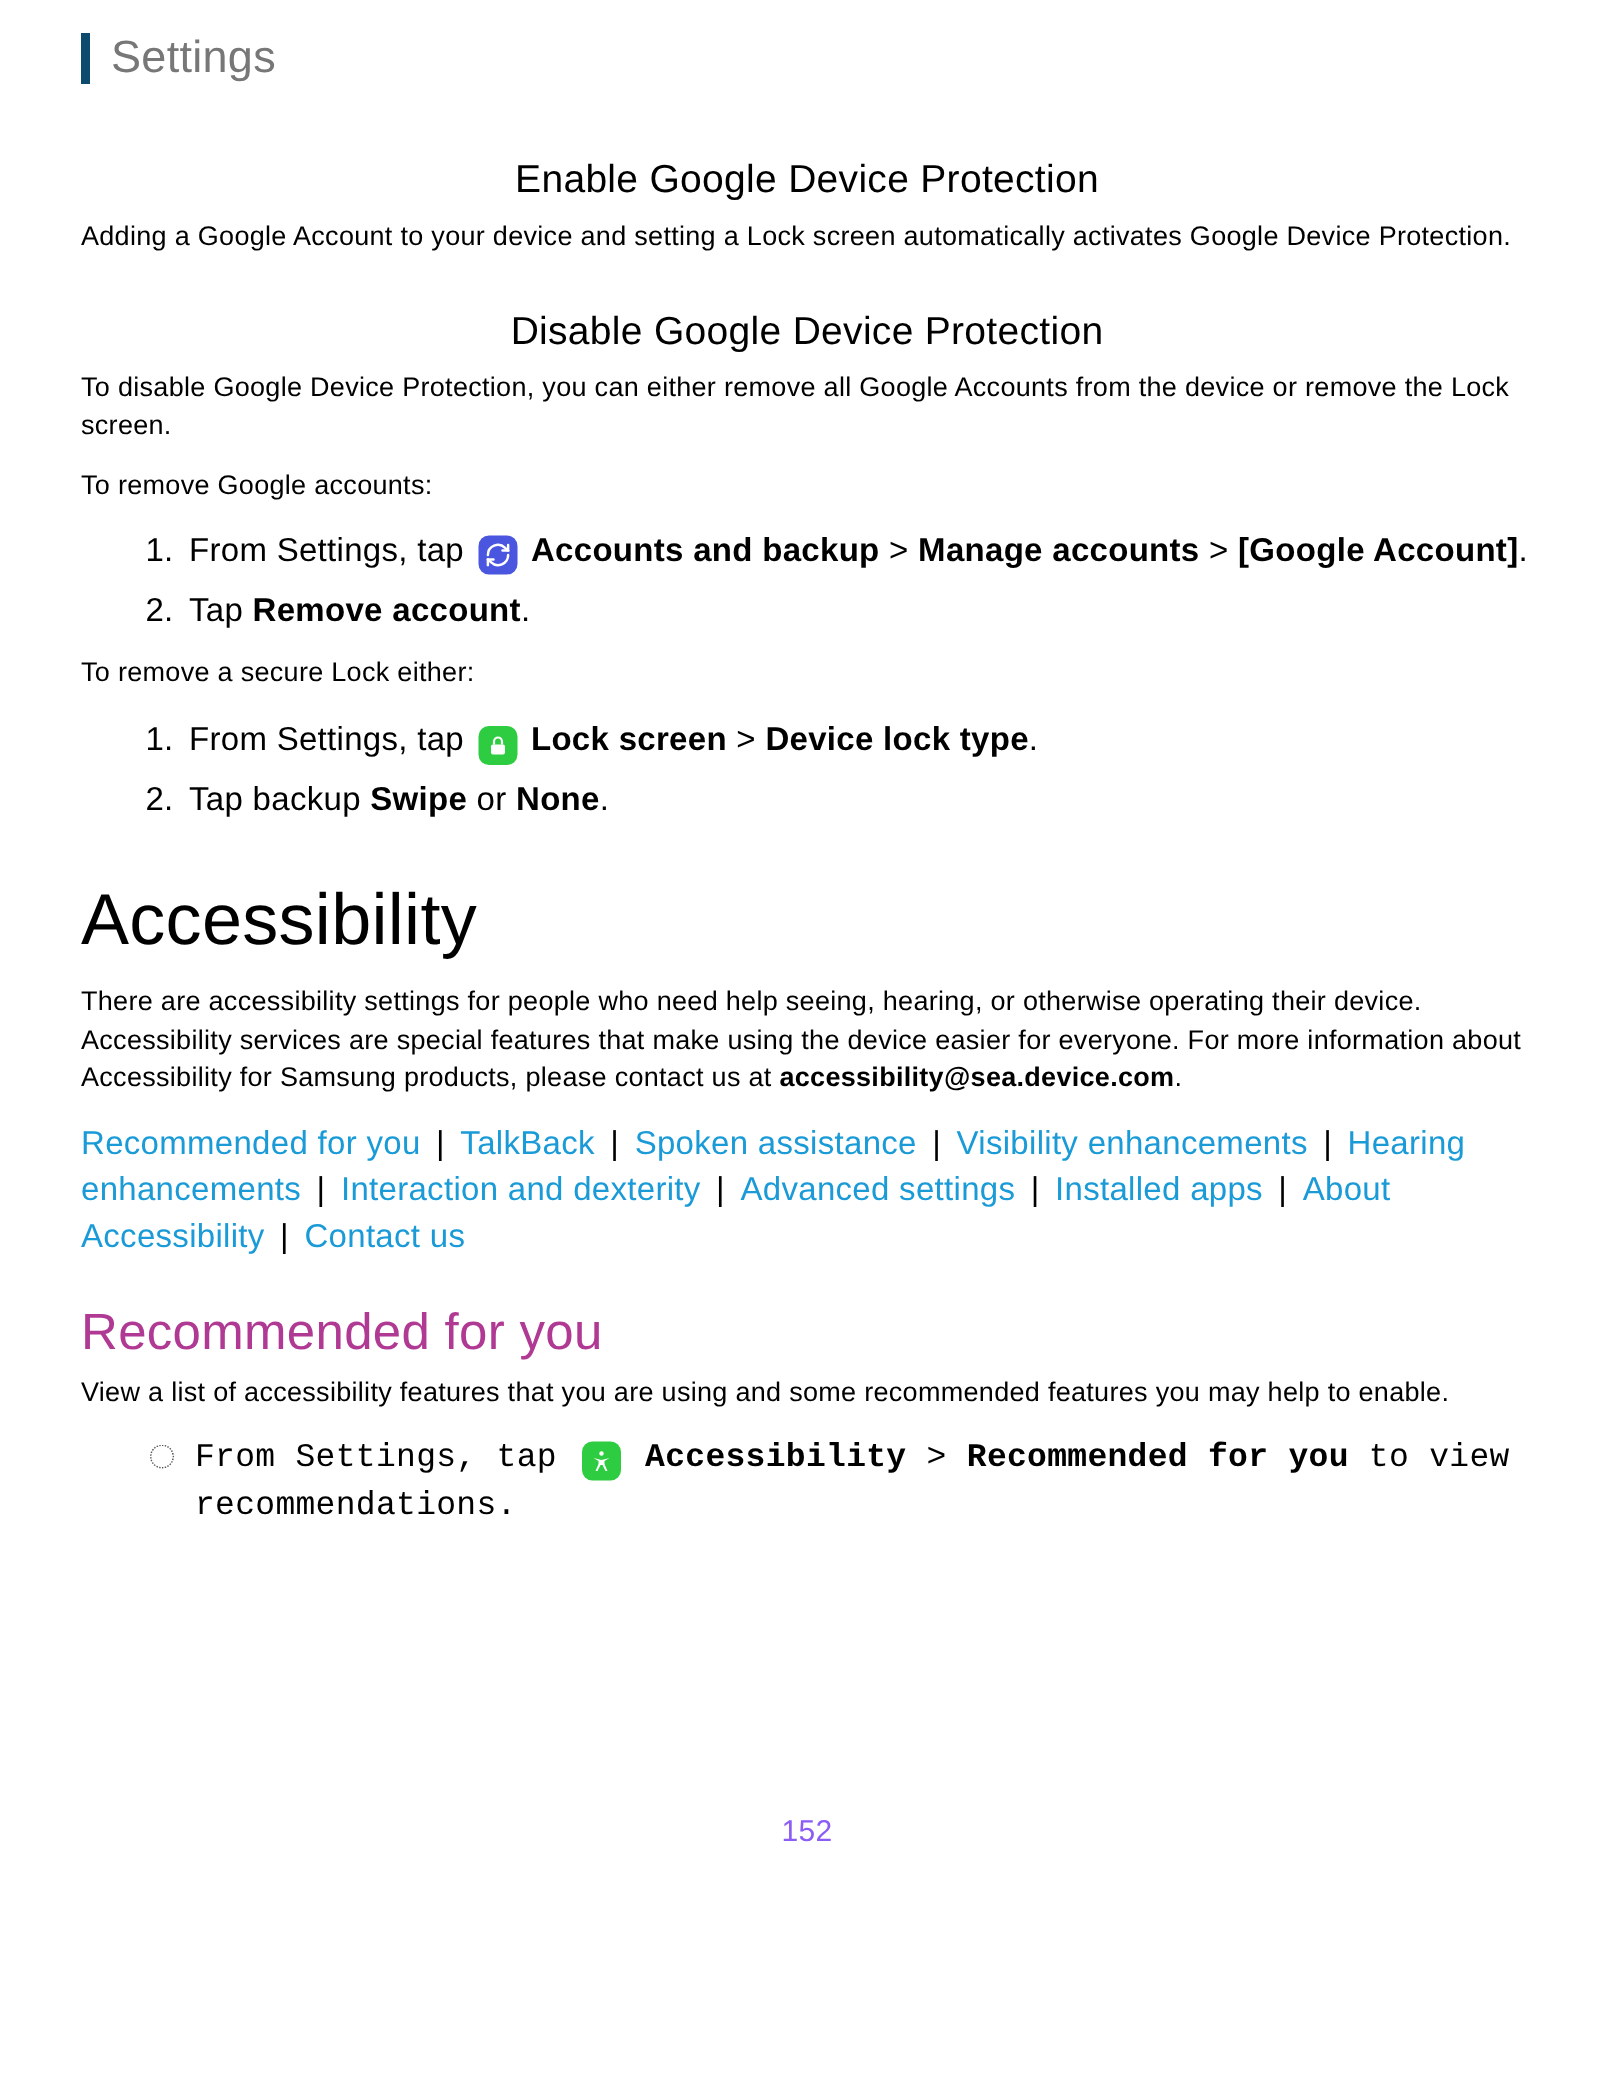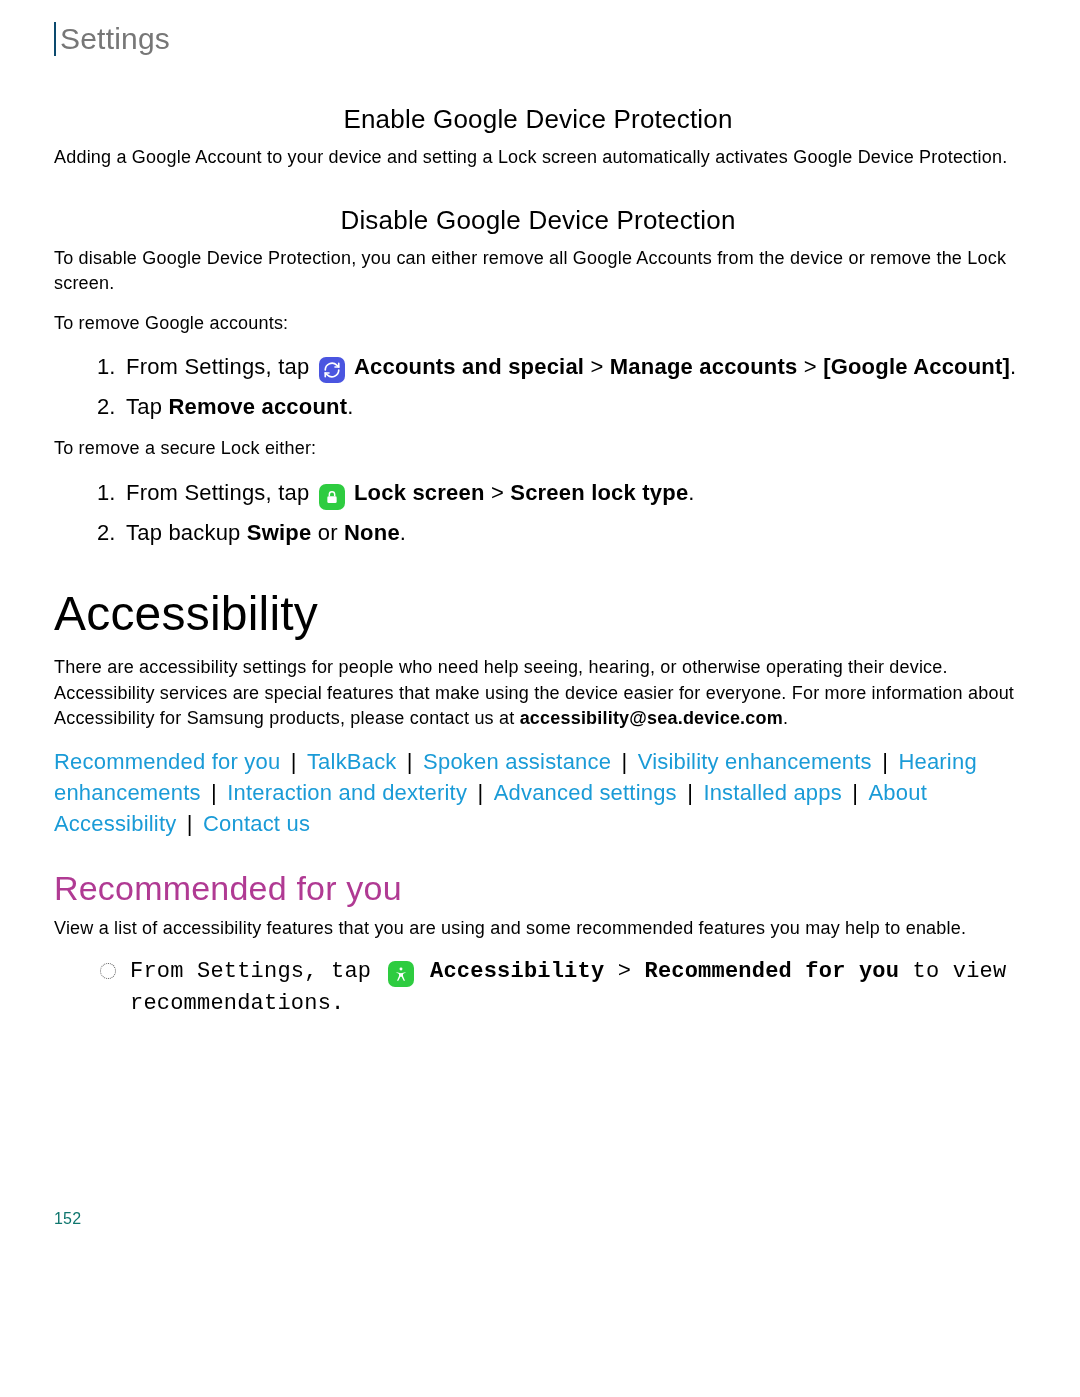--- a/index.html
+++ b/index.html
@@ -10,22 +10,22 @@
   body {
     width: 1080px;
     min-height: 1397px;
     font-family: "Segoe UI", "Helvetica Neue", Arial, sans-serif;
     color: #000;
     letter-spacing: 0.2px;
     box-sizing: border-box;
     padding: 22px 58px 40px 54px;
   }
   .header {
-    border-left: 2px solid #0c4a6e;
-    padding-left: 4px;
+    border-left: 6px solid #0c4a6e;
+    padding-left: 14px;
     margin-bottom: 48px;
   }
   .header-title {
     font-size: 30px;
     color: #777;
     font-weight: 400;
   }
   h2.sec {
     font-size: 26px;
     font-weight: 400;
@@ -105,23 +105,24 @@
   .circ-bullet {
     position: absolute;
     left: 0;
     top: 7px;
     width: 14px;
     height: 14px;
     border: 1.5px dotted #555;
     border-radius: 50%;
   }
   .page-num {
-    font-size: 16px;
+    text-align: center;
+    font-size: 20px;
     margin-top: 190px;
-    color: #0f766e;
+    color: #8b5cf6;
   }
   svg { display: block; }
 </style>
 </head>
 <body>
 
 <div class="header">
   <div class="header-title">Settings</div>
 </div>
 
@@ -135,37 +136,37 @@
 <ol>
   <li>
     <span>From Settings, tap </span><span class="icon-badge blue-badge">
       <svg width="18" height="18" viewBox="0 0 24 24" fill="none" stroke="#fff" stroke-width="2.2" stroke-linecap="round">
         <path d="M3 12a9 9 0 0 1 15.3-6.4L21 8"></path>
         <path d="M21 12a9 9 0 0 1-15.3 6.4L3 16"></path>
         <polyline points="21 3 21 8 16 8"></polyline>
         <polyline points="3 21 3 16 8 16"></polyline>
       </svg>
     </span>
-    <b>Accounts and special</b><span> &gt; </span><b>Manage accounts</b><span> &gt; </span><b>[Google Account]</b><span>.</span>
+    <b>Accounts and backup</b><span> &gt; </span><b>Manage accounts</b><span> &gt; </span><b>[Google Account]</b><span>.</span>
   </li>
   <li>
     <span>Tap </span><b>Remove account</b><span>.</span>
   </li>
 </ol>
 
 <p class="body">To remove a secure Lock either:</p>
 <ol>
   <li>
     <span>From Settings, tap </span><span class="icon-badge green-badge">
       <svg width="16" height="16" viewBox="0 0 24 24" fill="#fff">
         <rect x="5" y="11" width="14" height="10" rx="2"></rect>
         <path d="M8 11V8a4 4 0 0 1 8 0v3" fill="none" stroke="#fff" stroke-width="2.2"></path>
       </svg>
     </span>
-    <b>Lock screen</b><span> &gt; </span><b>Screen lock type</b><span>.</span>
+    <b>Lock screen</b><span> &gt; </span><b>Device lock type</b><span>.</span>
   </li>
   <li>
     <span>Tap backup </span><b>Swipe</b><span> or </span><b>None</b><span>.</span>
   </li>
 </ol>
 
 <h1 class="big">Accessibility</h1>
 <p class="body">
   <span>There are accessibility settings for people who need help seeing, hearing, or otherwise operating their device. Accessibility services are special features that make using the device easier for everyone. For more information about Accessibility for Samsung products, please contact us at </span><b>accessibility@sea.device.com</b><span>.</span>
 </p>

